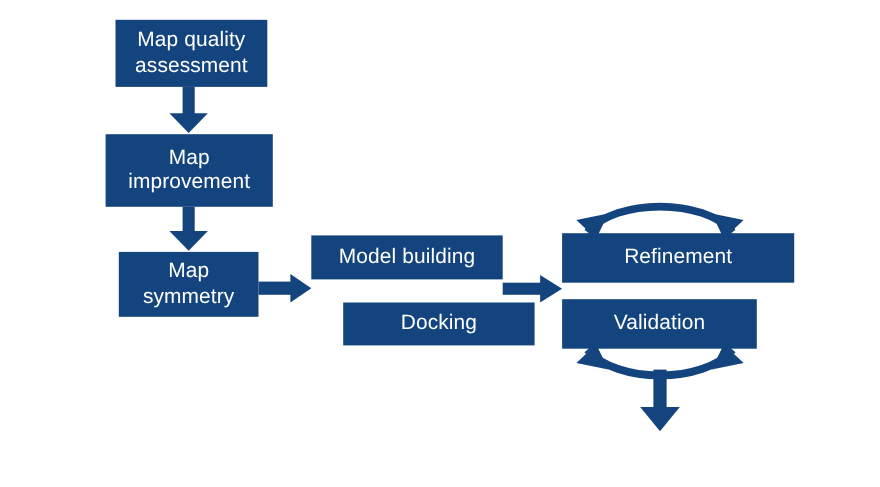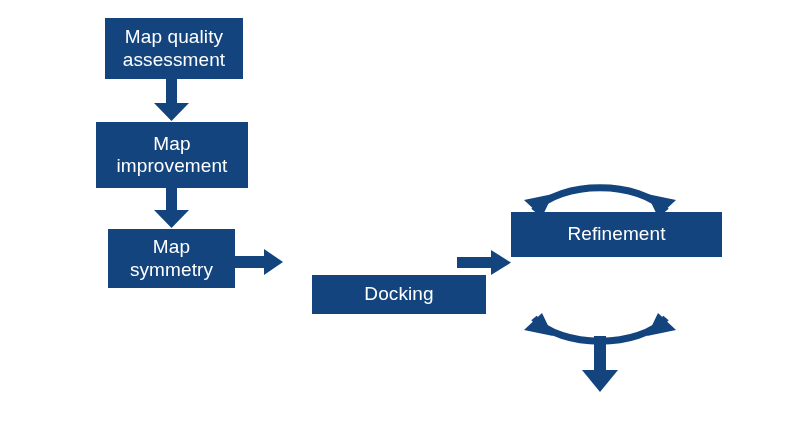--- a/index.html
+++ b/index.html
@@ -99,20 +99,22 @@
 
   <div class="box" id="box-map-quality">Map quality
 assessment</div>
 
   <div class="box" id="box-map-improve">Map
 improvement</div>
 
   <div class="box" id="box-map-symmetry">Map
 symmetry</div>
 
+  <div class="box" id="box-model-building">Model building</div>
 
   <div class="box" id="box-docking">Docking</div>
 
   <div class="box" id="box-refinement">Refinement</div>
 
+  <div class="box" id="box-validation">Validation</div>
 
 
 </div>
 
 </body></html>

